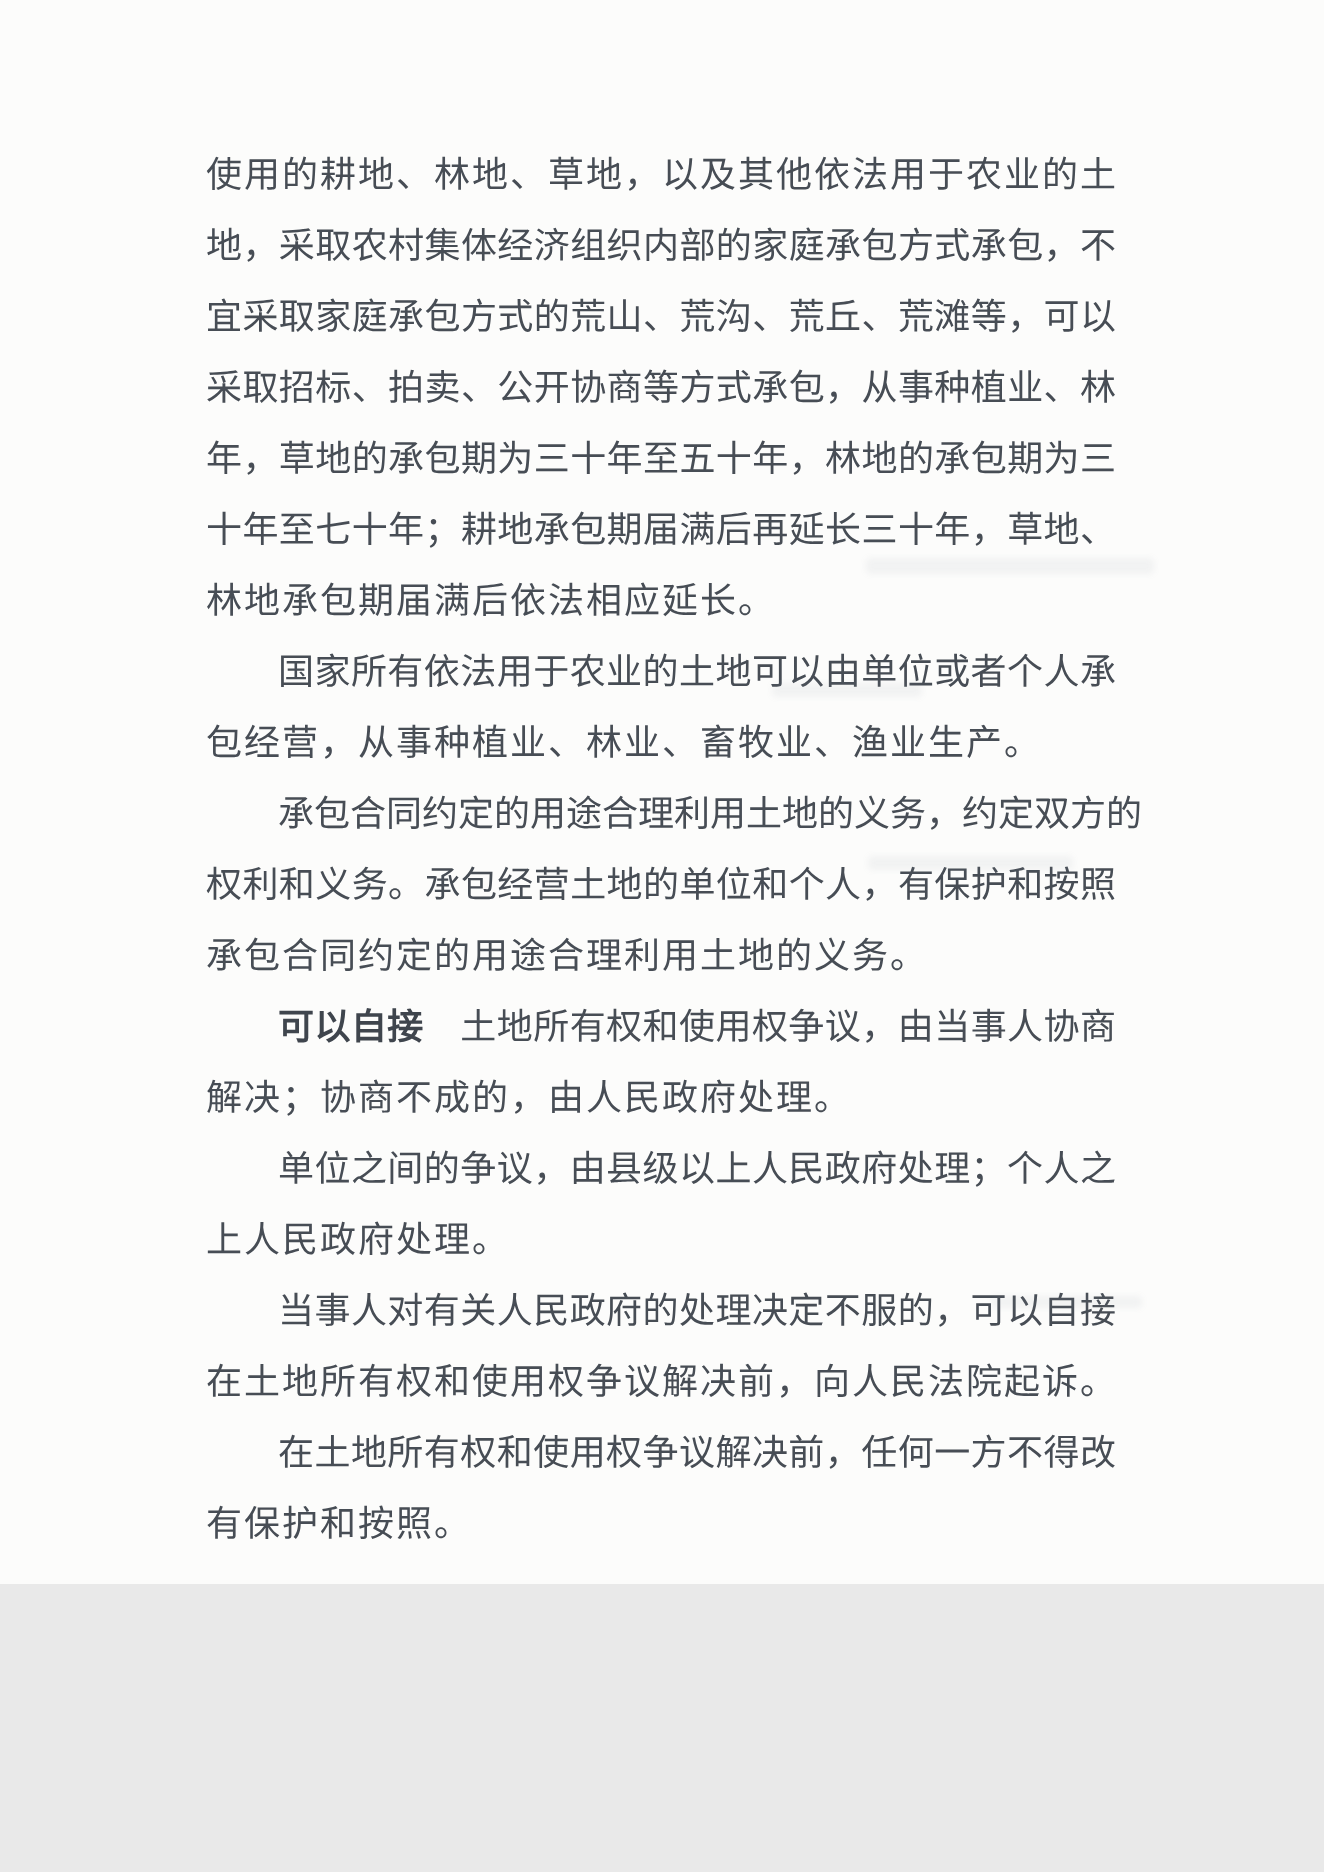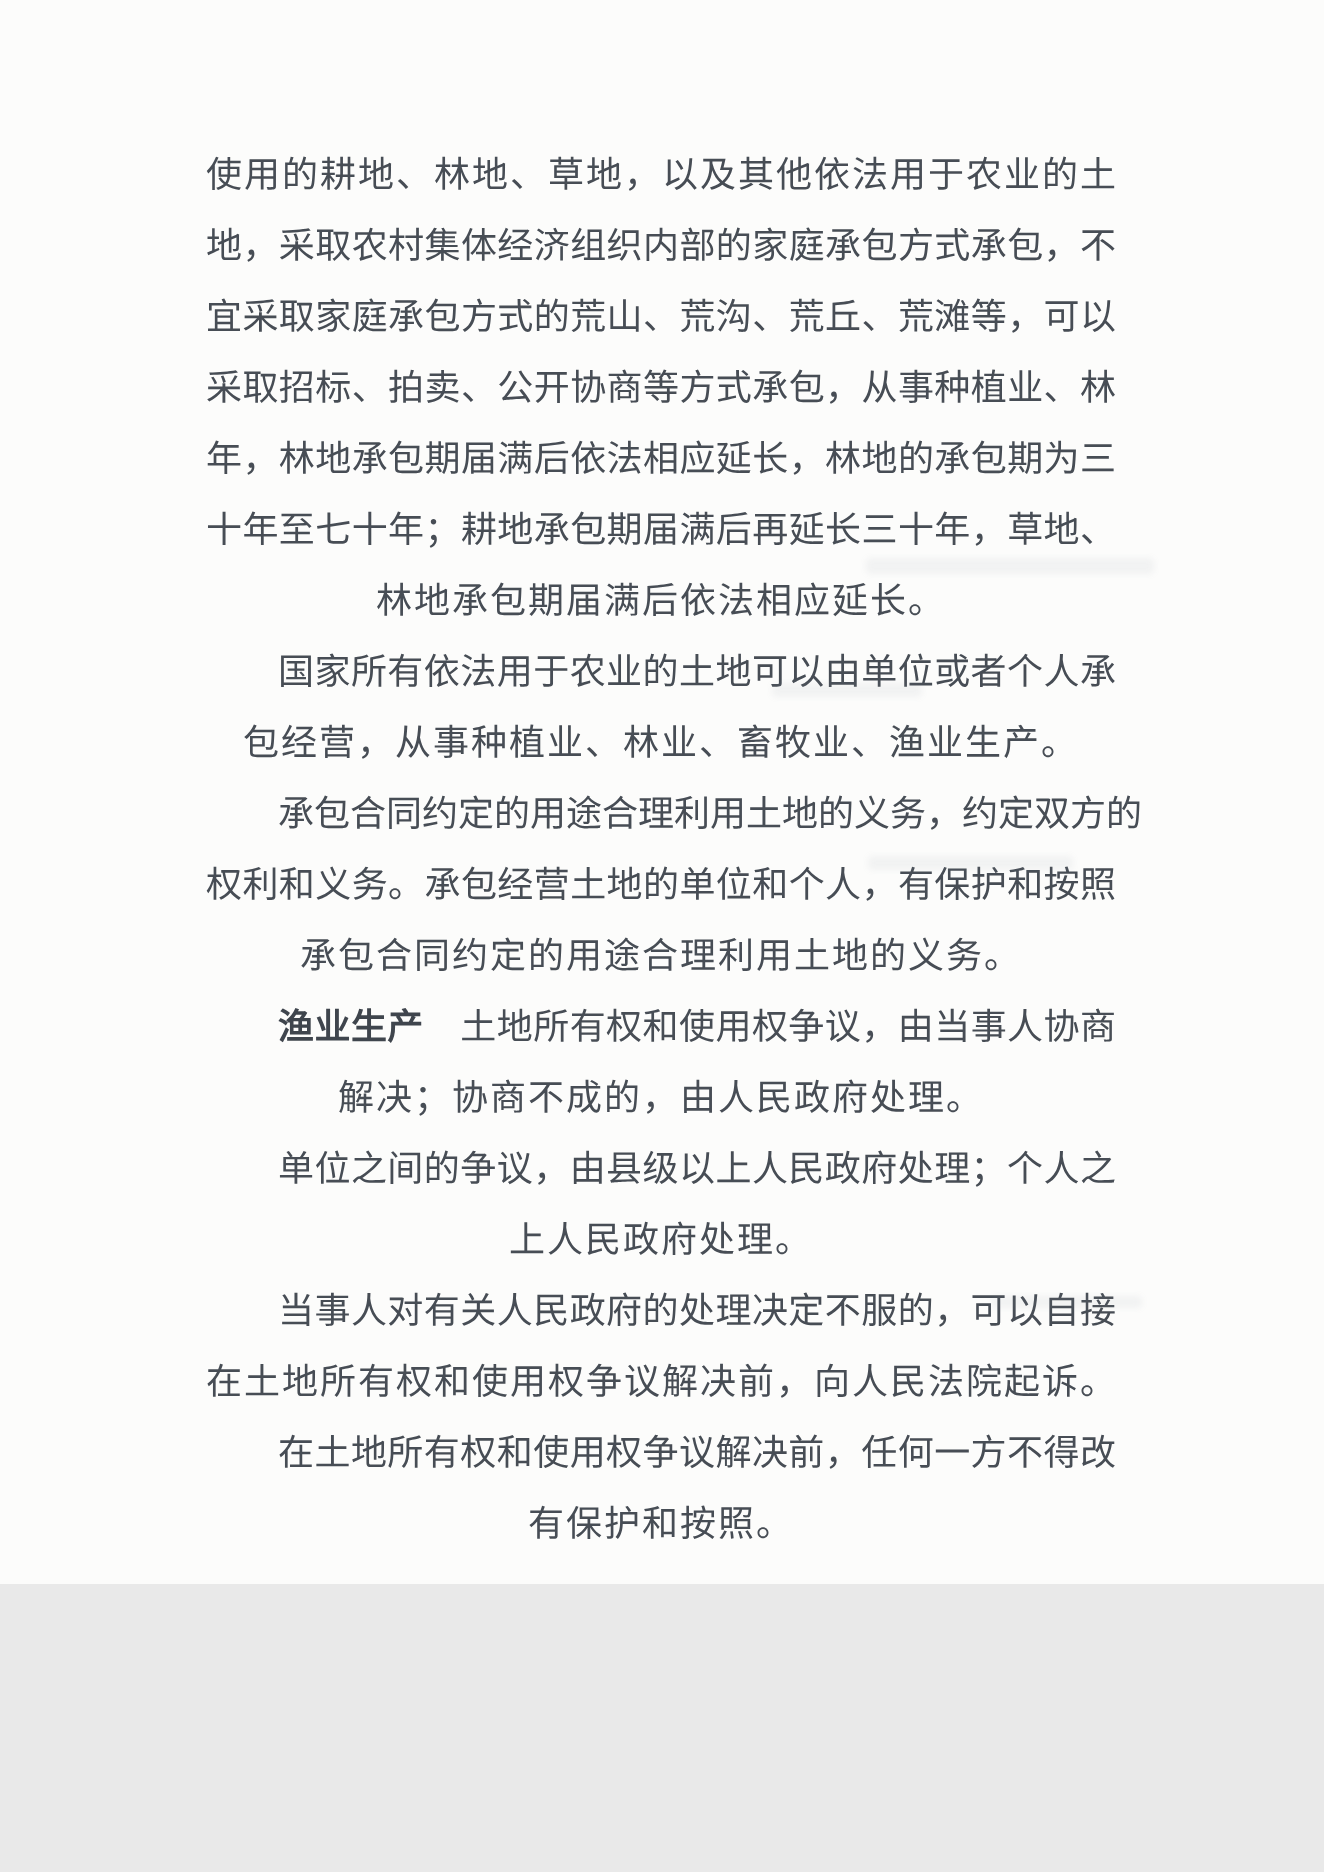--- a/index.html
+++ b/index.html
@@ -29,21 +29,21 @@
     height: 71px;
     line-height: 71px;
     white-space: nowrap;
   }
   .line.fill {
     text-align: justify;
     text-align-last: justify;
     -moz-text-align-last: justify;
   }
   .line:not(.fill) {
-    text-align: center;
+    text-align: left;
     letter-spacing: 2px;
   }
   .line.indent {
     text-indent: 72px;
   }
   .article-head {
     font-weight: bold;
     color: #3f454d;
   }
   .page-number {
@@ -74,29 +74,29 @@
 </head>
 <body>
 
 <div class="page">
 
   <div class="text-block" id="text-block">
       <div class="line fill">使用的耕地、林地、草地，以及其他依法用于农业的土</div>
       <div class="line fill">地，采取农村集体经济组织内部的家庭承包方式承包，不</div>
       <div class="line fill">宜采取家庭承包方式的荒山、荒沟、荒丘、荒滩等，可以</div>
       <div class="line fill">采取招标、拍卖、公开协商等方式承包，从事种植业、林</div>
-      <div class="line fill">年，林地承包期届满后依法相应延长，林地的承包期为三</div>
+      <div class="line fill">年，草地的承包期为三十年至五十年，林地的承包期为三</div>
       <div class="line fill">十年至七十年；耕地承包期届满后再延长三十年，草地、</div>
       <div class="line">林地承包期届满后依法相应延长。</div>
       <div class="line indent fill">国家所有依法用于农业的土地可以由单位或者个人承</div>
       <div class="line">包经营，从事种植业、林业、畜牧业、渔业生产。</div>
       <div class="line indent fill">承包合同约定的用途合理利用土地的义务，约定双方的</div>
       <div class="line fill">权利和义务。承包经营土地的单位和个人，有保护和按照</div>
       <div class="line">承包合同约定的用途合理利用土地的义务。</div>
-      <div class="line indent fill"><span class="article-head">渔业生产</span>　土地所有权和使用权争议，由当事人协商</div>
+      <div class="line indent fill"><span class="article-head">可以自接</span>　土地所有权和使用权争议，由当事人协商</div>
       <div class="line">解决；协商不成的，由人民政府处理。</div>
       <div class="line indent fill">单位之间的争议，由县级以上人民政府处理；个人之</div>
       <div class="line">上人民政府处理。</div>
       <div class="line indent fill">当事人对有关人民政府的处理决定不服的，可以自接</div>
       <div class="line">在土地所有权和使用权争议解决前，向人民法院起诉。</div>
       <div class="line indent fill">在土地所有权和使用权争议解决前，任何一方不得改</div>
       <div class="line">有保护和按照。</div>
     </div>
 
   <div class="smudge smudge-1"></div>

